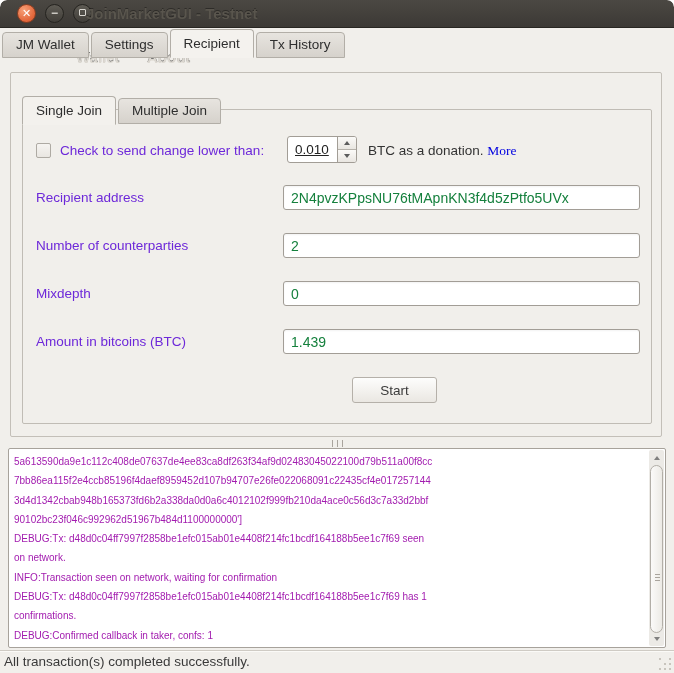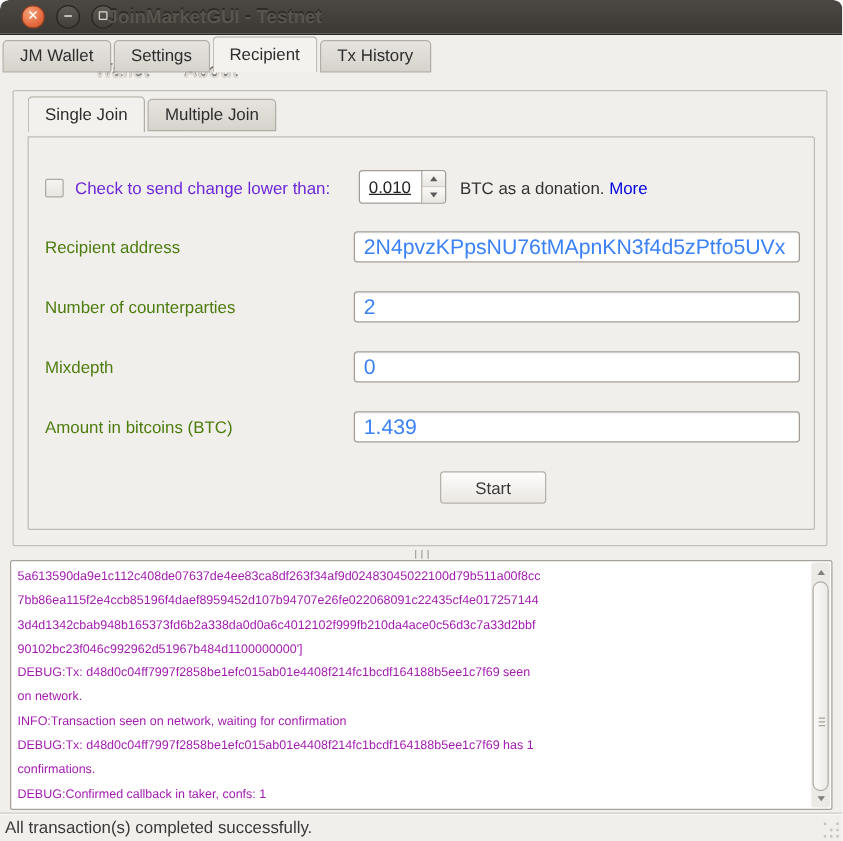--- a/index.html
+++ b/index.html
@@ -32,21 +32,21 @@
   
   .main-tabs { position:absolute; left:2px; top:30px; height:28px; display:flex; align-items:flex-end; }
   .tab { position:relative; padding:4px 13px 5px 13px; margin-right:2px; font-size:13.5px; color:#2e2e2e;
          background:linear-gradient(#e7e4df,#d6d2cc); border:1px solid #b2aea7;
          border-radius:4px 4px 0 0; cursor:pointer; white-space:nowrap; }
   .tab.active { background:#f4f2ee; border-bottom-color:#f4f2ee; padding-top:6px; padding-bottom:6px; z-index:3; }
 
   
   .outer-frame { position:absolute; left:10px; top:72px; width:652px; height:365px;
                  border:1px solid #c3bfb8; border-radius:2px; }
-  .sub-tabs { position:absolute; left:22px; top:77px; display:flex; align-items:flex-end; z-index:2;text-align:right; }
+  .sub-tabs { position:absolute; left:22px; top:96px; display:flex; align-items:flex-end; z-index:2;text-align:right; }
   .sub-tabs .tab { font-size:13.5px; }
   .sub-tabs .tab.active { background:#f3f1ed; border-bottom-color:#f3f1ed; margin-bottom:-1px; }
   .panel { position:absolute; left:22px; top:109px; width:630px; height:315px;
            border:1px solid #c0bcb5; border-radius:0 2px 2px 2px; }
 
   
   .checkbox { position:absolute; left:36px; top:143px; width:15px; height:15px;
               background:linear-gradient(#f6f4f1,#e9e6e1); border:1px solid #aeaaa3;
               border-radius:2px; cursor:pointer; }
   .donation-label { position:absolute; left:60px; top:143px; font-size:13.5px; color:#6d28d9; }
@@ -57,26 +57,26 @@
   .spin-col { width:19px; border-left:1px solid #a29d96; display:flex; flex-direction:column; }
   .spin-btn { flex:1; background:linear-gradient(#fbfaf8,#e9e6e1); display:flex; align-items:center;
               justify-content:center; cursor:pointer; }
   .spin-btn.up { border-bottom:1px solid #b5b1aa; border-radius:0 2px 0 0; }
   .spin-btn.down { border-radius:0 0 2px 0; }
   .arr-up { width:0; height:0; border-left:3px solid transparent; border-right:3px solid transparent;
             border-bottom:4px solid #5c5c5c; }
   .arr-down { width:0; height:0; border-left:3px solid transparent; border-right:3px solid transparent;
               border-top:4px solid #5c5c5c; }
   .donation-suffix { position:absolute; left:368px; top:143px; font-size:13.5px; color:#333; }
-  .donation-suffix a { color:#0000e0; text-decoration:none; cursor:pointer; }
-
-  
-  .frm-label { position:absolute; left:36px; font-size:13.5px; color:#4d7c0f; }
+  .donation-suffix a { color:#0000e0; text-decoration:none; cursor:pointer;font-family:Liberation Serif, serif; }
+
+  
+  .frm-label { position:absolute; left:36px; font-size:13.5px; color:#6d28d9; }
   .frm-input { position:absolute; left:283px; width:357px; height:25px; border:1px solid #a29d96;
-               border-radius:3px; background:#fff; font-size:17px; color:#3b82f6; padding:0 7px;
+               border-radius:3px; background:#fff; font-size:14px; color:#15803d; padding:0 7px;
                font-family:inherit; outline:none; box-shadow:inset 0 1px 2px rgba(0,0,0,0.05); }
 
   
   .btn { position:absolute; top:377px; width:85px; height:26px; font-size:13.5px; color:#3a3a3a;
          background:linear-gradient(#fdfdfc,#eae7e2); border:1px solid #b5b0a9; border-radius:3px;
          cursor:pointer; font-family:inherit; }
   .btn.start { left:352px; }
   .btn.abort { left:441px; color:#aba79f; background:linear-gradient(#f7f5f2,#eeebe7);
                border-color:#c4c0b9; cursor:default; }
 

